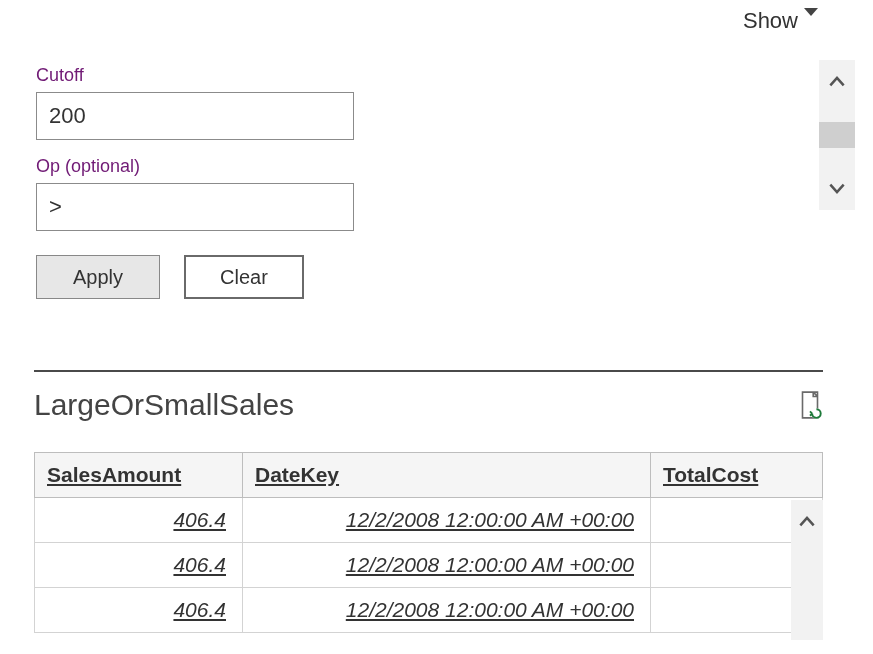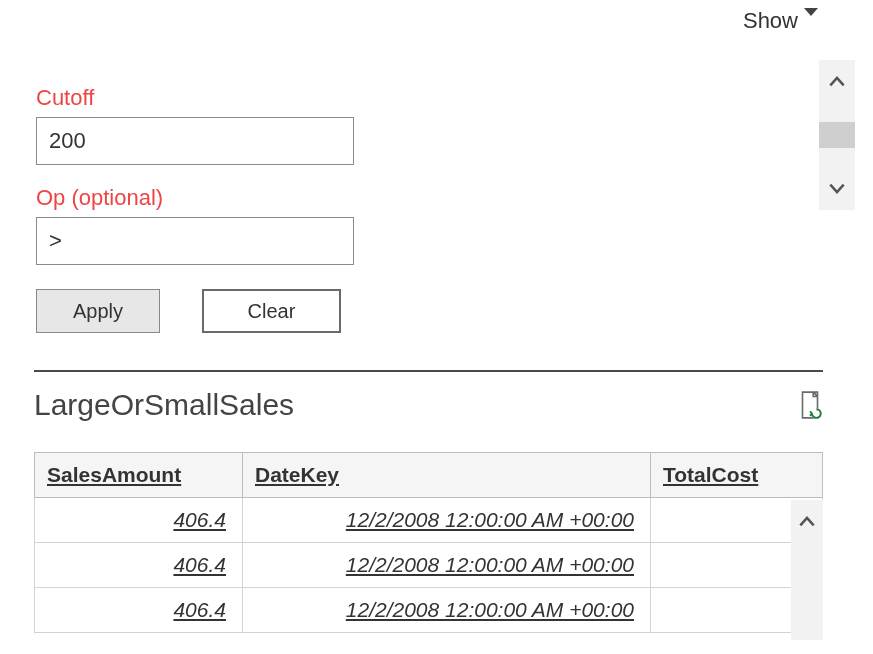--- a/index.html
+++ b/index.html
@@ -34,61 +34,60 @@
       border-right: 7px solid transparent;
       border-top: 8px solid #444;
     }
     .params {
       position: absolute;
       left: 36px;
       top: 65px;
       width: 330px;
     }
     .param-label {
-      font-size: 22px;
-      color: #ef4444;
+      font-size: 18px;
+      color: #701a75;
       margin-bottom: 6px;
       display: block;
-      margin-top: 20px;
     }
     .param-input {
       width: 318px;
       height: 48px;
       border: 1px solid #8b8b8b;
       background: #fff;
       font-size: 22px;
       padding: 6px 12px;
       color: #333;
       font-family: inherit;
     }
     .param-group {
       margin-bottom: 16px;
     }
     .button-row {
       display: flex;
-      gap: 42px;
+      gap: 24px;
       margin-top: 24px;
     }
     .btn {
       height: 44px;
       border: 1px solid #5a5a5a;
       background: #fff;
       font-size: 20px;
       color: #333;
       font-family: inherit;
       cursor: pointer;
       padding: 0 20px;
     }
     .btn.apply {
       width: 124px;
       background: #e7e7e7;
       border-color: #888;
     }
     .btn.clear {
-      width: 139px;
+      width: 120px;
       background: #fff;
       border-width: 2px;
       border-color: #6a6a6a;
     }
     .scroll-track-top {
       position: absolute;
       right: 18px;
       top: 60px;
       width: 36px;
       height: 150px;

